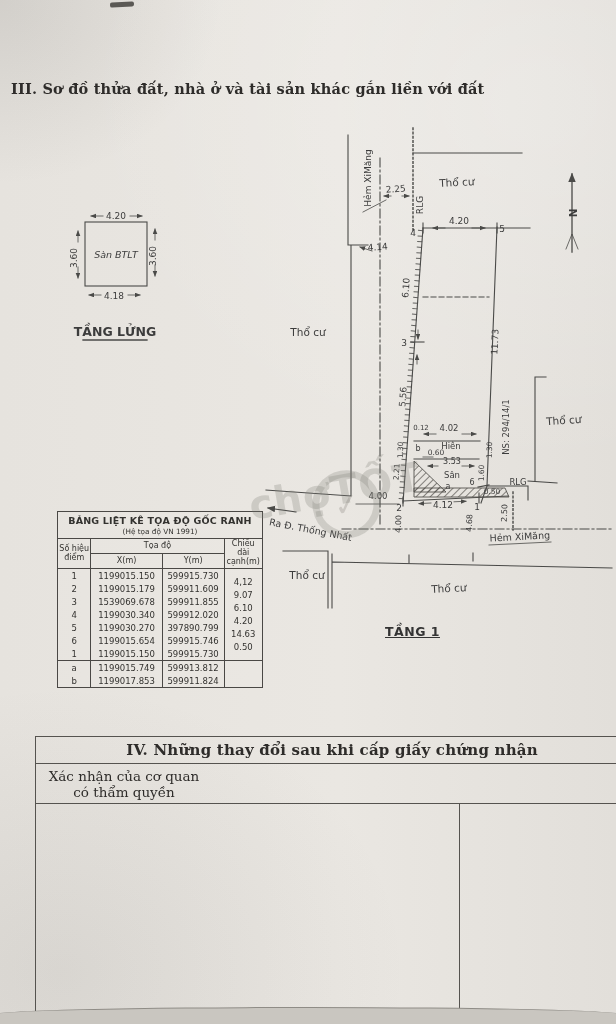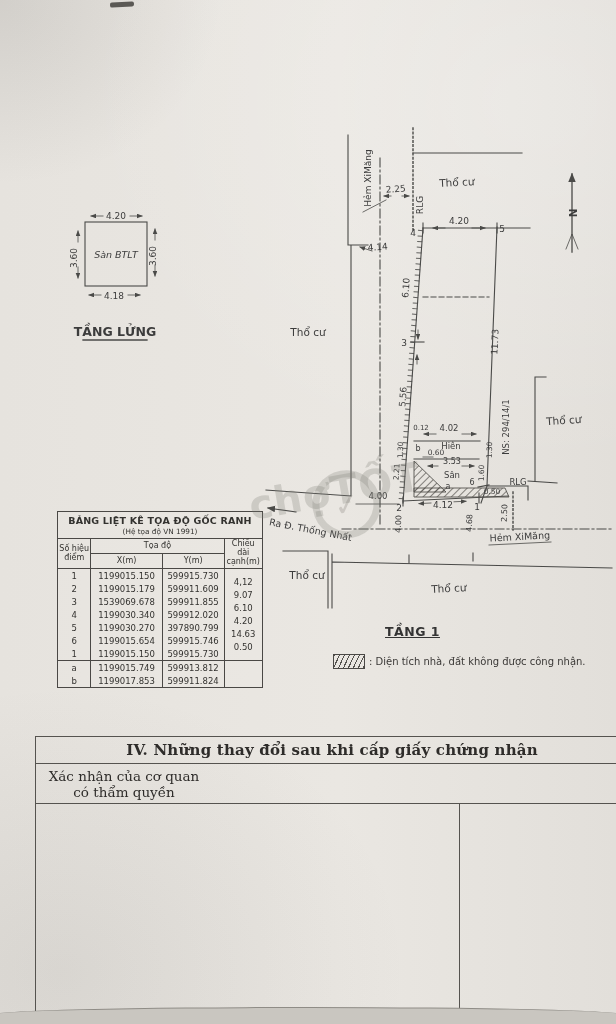--- a/index.html
+++ b/index.html
@@ -70,20 +70,21 @@
   .page-bottom{position:absolute;left:-10px;right:-10px;top:1007px;height:30px;
     background:#c9c6c0;border-top:1.6px solid #8f8c86;border-radius:100% 100% 0 0/16px;}
 </style>
 </head>
 <body>
 
 <div class="page">
 
   <div class="topmark"></div>
 
+  <div class="abs sec-title" style="left:11px;top:80px;width:590px;">III. Sơ đồ thửa đất, nhà ở và tài sản khác gắn liền với đất</div>
 
   <svg class="diagram-svg" width="616" height="700" viewBox="0 0 616 700">
     <defs>
       <marker id="ah" orient="auto" markerWidth="9" markerHeight="8" refX="6.5" refY="3">
         <path d="M0,0 L7.5,3 L0,6 Z" fill="#4a4a48"></path>
       </marker>
       <pattern id="hatch" width="5" height="5" patternUnits="userSpaceOnUse" patternTransform="rotate(45)">
         <line x1="0" y1="0" x2="0" y2="5" stroke="#55534f" stroke-width="1.4"></line>
       </pattern>
     </defs>
@@ -288,24 +289,20 @@
     <tr class="brow">
       <td>b</td>
       <td class="bl">1199017.853</td>
       <td class="bl">599911.824</td>
     </tr>
   </tbody>
     </table>
 
   <div class="abs floor-title" style="left:385px;top:624px;width:80px;">TẦNG 1</div>
 
-  <div class="abs legend" style="left:333px;top:654px;">
-    <div class="lg-box"></div>
-    <span>: Diện tích nhà, đất không được công nhận.</span>
-  </div>
 
   <div class="wm">
     <div class="wm-text">chợTỐT</div>
     <div class="wm-ring">✓</div>
   </div>
 
   <div class="s4">
     <div class="title-row">
       <div class="sec-title">IV. Những thay đổi sau khi cấp giấy chứng nhận</div>
     </div>

